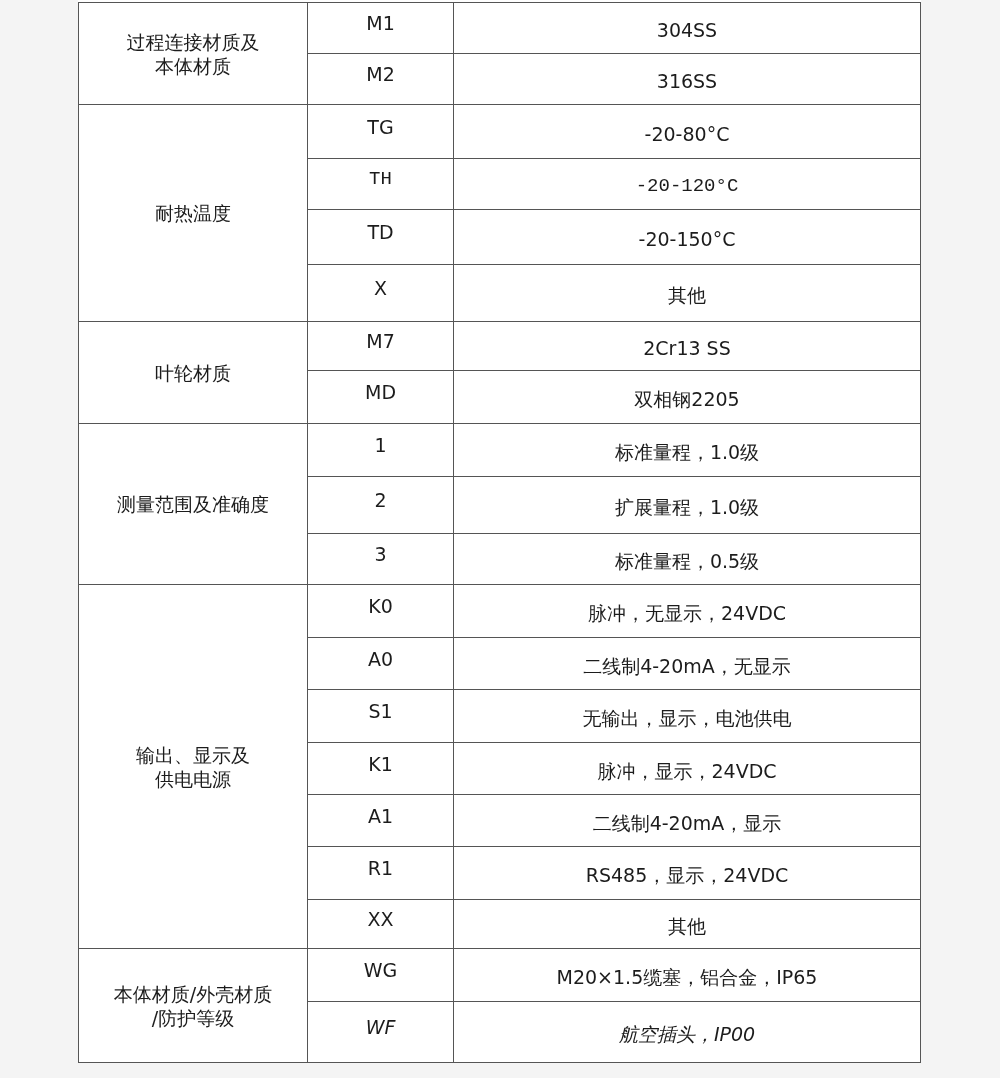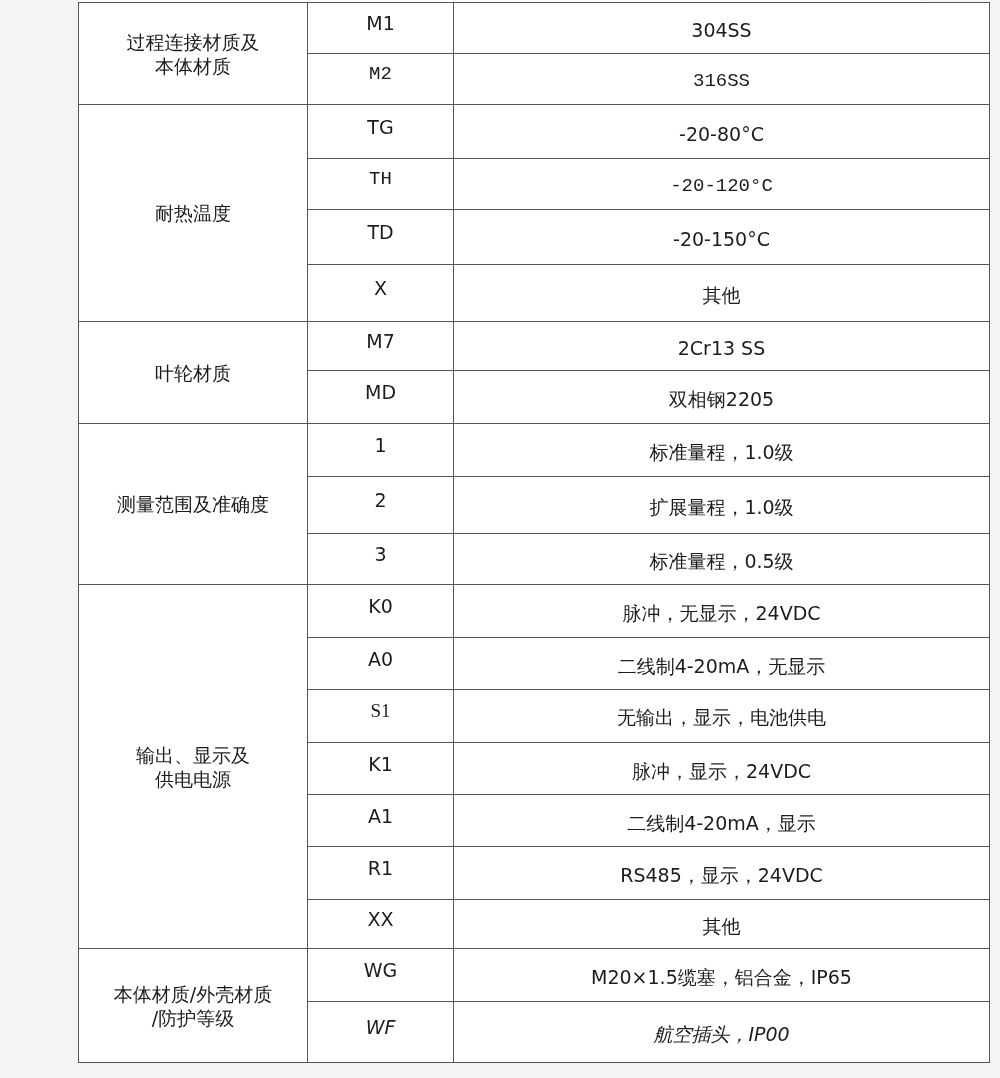--- a/index.html
+++ b/index.html
@@ -9,21 +9,21 @@
     font-family: "DejaVu Sans", "Liberation Sans", sans-serif;
     color: #1c1c1c;
   }
   .sheet {
     position: absolute; left: 78px; top: 0; width: 843px; height: 1063px;
     background: #fff;
   }
   table.spec {
     position: absolute; left: 78px; top: 2px;
     border-collapse: collapse; table-layout: fixed;
-    width: 912px; background: #fff;
+    width: 843px; background: #fff;
   }
   table.spec td {
     border: 1.5px solid #555;
     text-align: center; vertical-align: middle;
     font-size: 19px; padding: 0; line-height: 24px;
   }
   td.cat { width: 228px; font-size: 19px; line-height: 25px; }
   td.code { width: 145px; padding-bottom: 10px !important; }
   td.val { width: auto; padding-top: 4px !important; }
   .catline { display: block; }
@@ -35,21 +35,21 @@
 <table class="spec">
   <tbody id="spec-body">
       <tr style="height: 51px;">
         <td class="cat" rowspan="2">
           <span class="catline">过程连接材质及</span>
           <span class="catline">本体材质</span>
         </td>
         <td class="code">M1</td>
         <td class="val">304SS</td>
       </tr>
-      <tr style="height: 51px; font-family: Liberation Mono, monospace;">
+      <tr style="height: 51px;">
         <td class="code">M2</td>
         <td class="val">316SS</td>
       </tr>
       <tr style="height: 54px;">
         <td class="cat" rowspan="4">
           <span class="catline">耐热温度</span>
         </td>
         <td class="code">TG</td>
         <td class="val">-20-80°C</td>
       </tr>
@@ -96,21 +96,21 @@
           <span class="catline">输出、显示及</span>
           <span class="catline">供电电源</span>
         </td>
         <td class="code">K0</td>
         <td class="val">脉冲，无显示，24VDC</td>
       </tr>
       <tr style="height: 52px;">
         <td class="code">A0</td>
         <td class="val">二线制4-20mA，无显示</td>
       </tr>
-      <tr style="height: 53px; font-family: Liberation Serif, serif;">
+      <tr style="height: 53px;">
         <td class="code">S1</td>
         <td class="val">无输出，显示，电池供电</td>
       </tr>
       <tr style="height: 52px;">
         <td class="code">K1</td>
         <td class="val">脉冲，显示，24VDC</td>
       </tr>
       <tr style="height: 52px;">
         <td class="code">A1</td>
         <td class="val">二线制4-20mA，显示</td>

